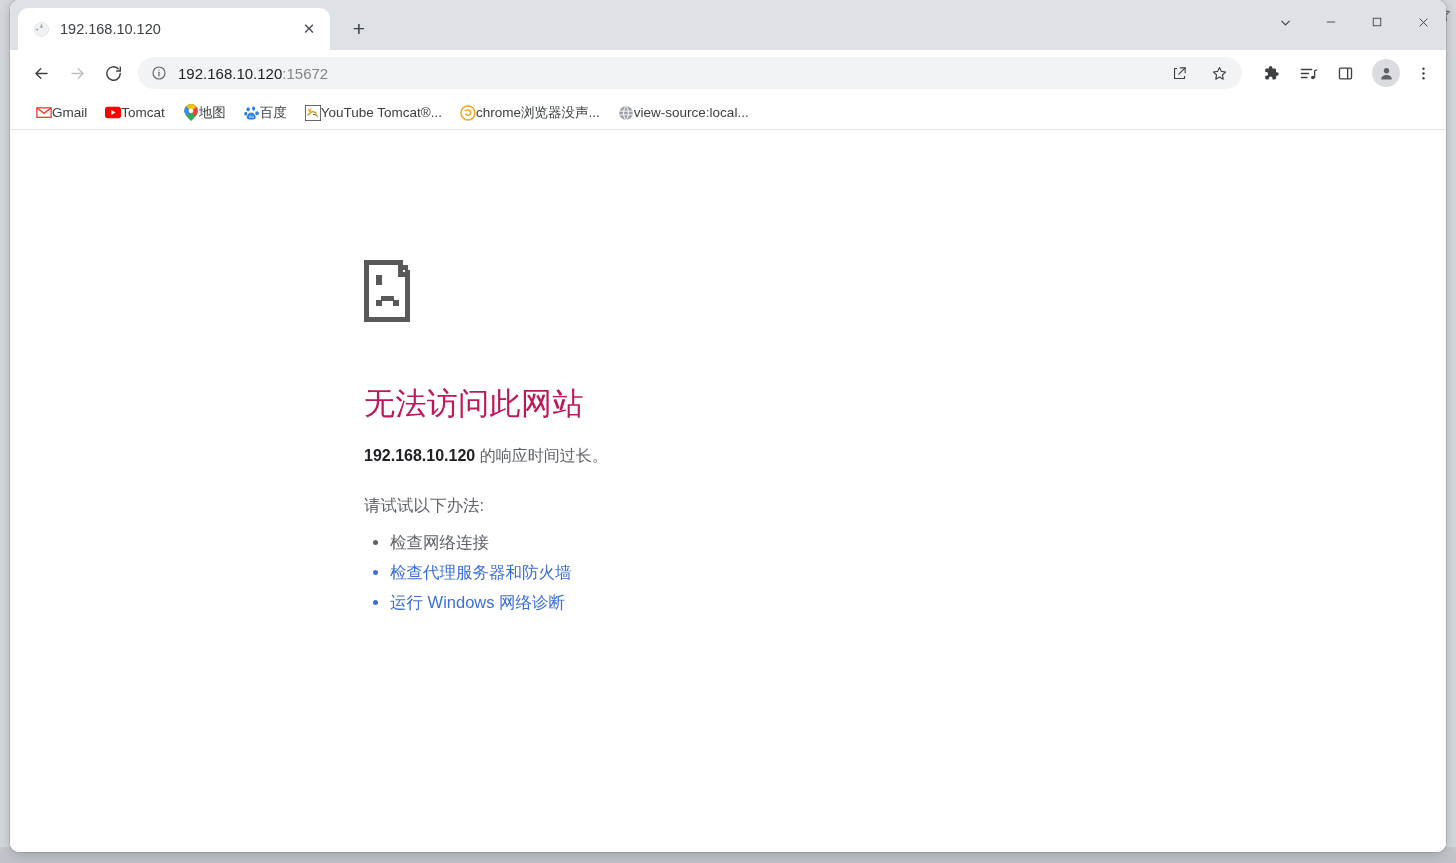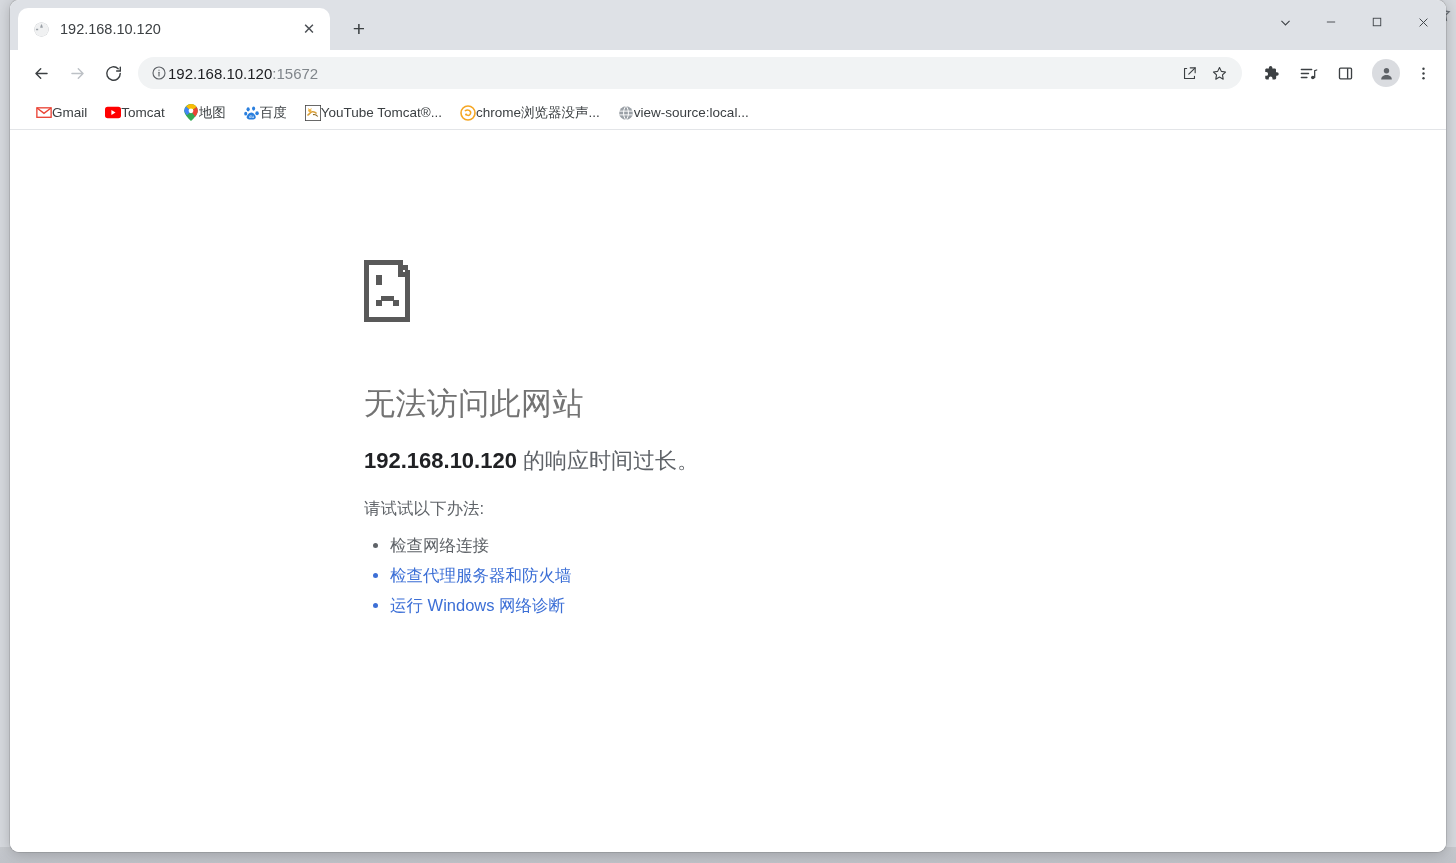--- a/index.html
+++ b/index.html
@@ -139,20 +139,21 @@
 
   #omnibox {
     flex: 1;
     height: 32px;
     margin: 0 8px 0 6px;
     background: #f1f3f4;
     border-radius: 16px;
     display: flex;
     align-items: center;
     padding: 0 8px 0 12px;
+    gap: 10px;
     min-width: 0;
   }
   #omnibox-info-icon {
     width: 18px; height: 18px;
     flex: none;
     display: flex; align-items: center; justify-content: center;
     color: #5f6368;
   }
   #omnibox-url {
     flex: 1;
@@ -234,29 +235,29 @@
     background: #ffffff;
     padding: 130px 0 0 354px;
   }
   #error-icon {
     width: 54px; height: 62px;
     margin-bottom: 62px;
   }
   #error-heading {
     font-size: 31px;
     font-weight: 400;
-    color: #737373;
+    color: #be185d;
     letter-spacing: 0.4px;
     line-height: 1.3;
     margin-bottom: 22px;
   }
   #error-subheading {
-    font-size: 22px;
-    color: #5f6368;
-    margin-bottom: 22px;
+    font-size: 16px;
+    color: #5f6368;
+    margin-bottom: 28px;
   }
   #error-subheading .host {
     color: #202124;
     font-weight: bold;
   }
   #suggestion-title {
     font-size: 16.5px;
     color: #5f6368;
     margin-bottom: 10px;
   }

